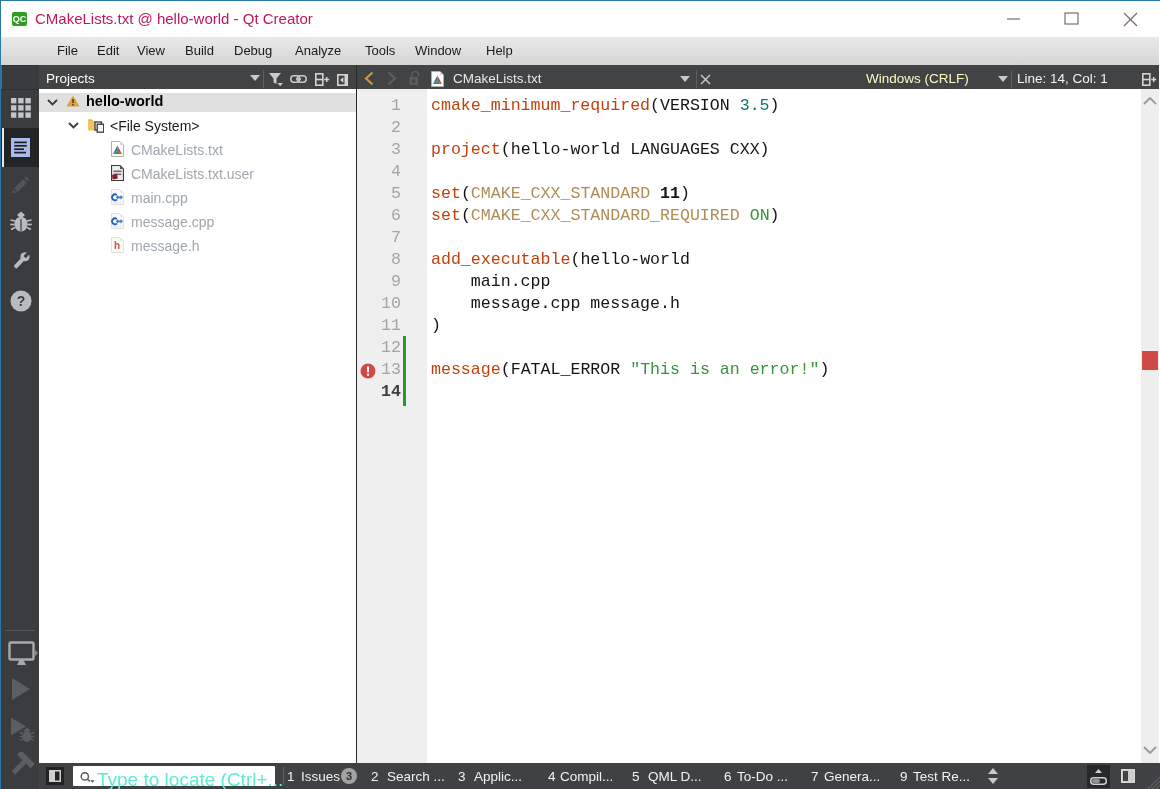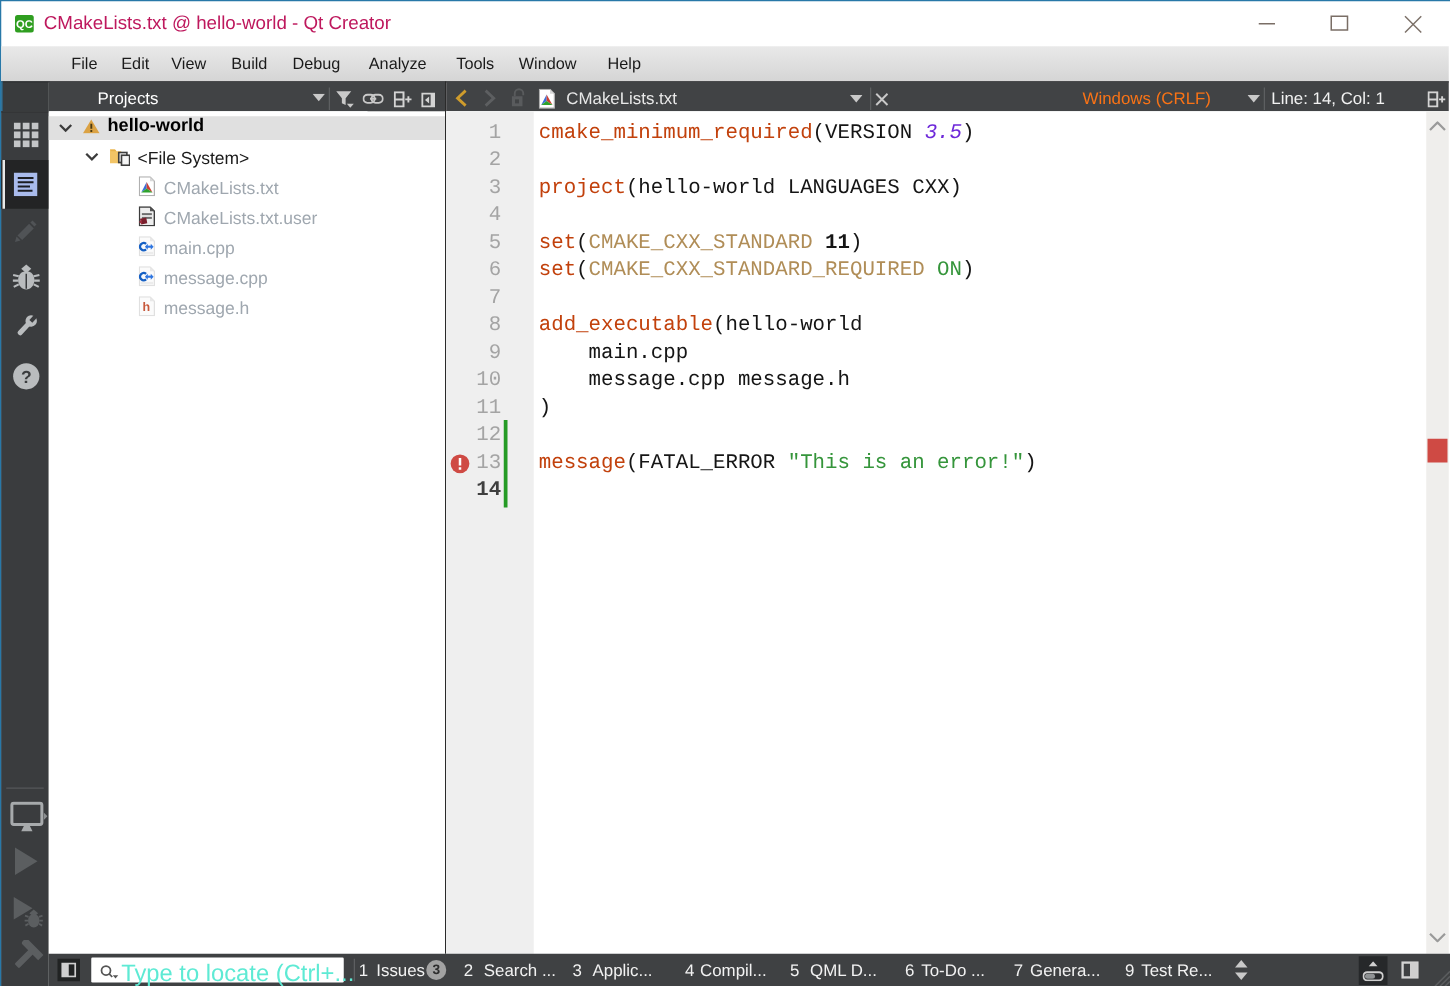--- a/index.html
+++ b/index.html
@@ -13,42 +13,42 @@
 #titlebar { left:1px; top:1px; width:1158px; height:36px; background:#ffffff; }
 #qcicon { left:12px; top:12px; width:15px; height:14px; background:#2f9e20; border-radius:2px; color:#fff; font-size:9px; font-weight:bold; text-align:center; line-height:14px; letter-spacing:0px; }
 #title { left:35px; top:10px; font-size:15px; color:#be185d; }
 #menubar { left:1px; top:37px; width:1158px; height:28px; background:linear-gradient(#e9e9e9,#d5d5d5); border-bottom:0; }
 #headtop { left:1px; top:65px; width:1158px; height:1px; background:#2f3133; }
 #cornersep { left:39px; top:65px; width:1px; height:24px; background:#2c2e30; }
 .menu { position:absolute; top:6px; font-size:13px; color:#1a1a1a;margin-left:44px; }
 
 #corner { left:1px; top:65px; width:38px; height:24px; background:#393b3d; }
 #pheader { left:39px; top:65px; width:317px; height:24px; background:#414345; }
-#pheader .lbl { position:absolute; left:7px; top:6px; color:#ffffff; font-size:13.5px;margin-left:32px; }
+#pheader .lbl { position:absolute; left:7px; top:6px; color:#ffffff; font-size:13.5px; }
 #etoolbar { left:357px; top:65px; width:802px; height:24px; background:#414345; }
 #vdivider { left:356px; top:65px; width:1px; height:698px; background:#2a2a2a; }
 .vsep { position:absolute; top:5px; width:1px; height:18px; background:#5d5f61; }
 
 #sidebar { left:1px; top:89px; width:38px; height:700px; border-top:1px solid #2e2f30; background:#3a3c3e; }
 #sideblue { left:1px; top:65px; width:1px; height:724px; background:#2878a8; }
 #seltile { left:0px; top:38px; width:38px; height:39px; background:#232425; }
 
 #ppanel { left:39px; top:89px; width:255px; height:674px; background:#ffffff; }
 #prow0 { left:0; top:4px; width:317px; height:19px; background:#e0e0e0; }
 .trow { position:absolute; font-size:14px; white-space:pre; }
 .graytxt { color:#9fa7af; }
 
 #editor { left:357px; top:89px; width:802px; height:674px; background:#ffffff; }
 #gutter { left:0; top:0; width:70px; height:674px; background:#efefef; }
 #lnums { left:0; top:6px; width:44px; text-align:right; font-family:"Liberation Mono", monospace; font-size:16.6px; line-height:22px; color:#a4a4a4; white-space:pre; }
 #greenbar { left:46px; top:247px; width:3px; height:70px; background:#259b25; }
 #code { left:74px; top:6px; font-family:"Liberation Mono", monospace; font-size:16.6px; line-height:22px; color:#151515; white-space:pre; }
 .fn { color:#c2410c;text-align:center; }
 .var { color:#b08d57; }
-.num { color:#6d28d9;font-style:italic; }
+.num { color:#0f766e; }
 .grn { color:#35953b; }
 #scrolltrack { left:784px; top:0; width:18px; height:674px; background:#efeeec; }
 #redmark { left:785px; top:262px; width:16px; height:19px; background:#cf4a44; }
 
 #bottombar { left:39px; top:763px; width:1121px; height:26px; background:#3f4143; }
 .bitem { position:absolute; top:6px; font-size:13.5px; color:#f2f2f2; white-space:pre; }
 #locator { left:34px; top:3px; width:202px; height:20px; background:#ffffff; border-radius:1px; }
 #loctext { left:58px; top:6px; font-size:19px; color:#5eead4; }
 #badge { left:302px; top:5px; width:16px; height:16px; background:#a2a2a2; border-radius:8px; color:#2d2d2d; font-size:11px; font-weight:bold; text-align:center; line-height:16px; }
 </style>
@@ -135,21 +135,21 @@
   </svg>
   <span class="abs" style="left:96px;top:6px;font-size:13.5px;color:#e8e8e8">CMakeLists.txt</span>
   <svg class="abs" style="left:323px;top:11px" width="10" height="7" viewBox="0 0 10 7">
       <polygon points="0,0 10,0 5,6" fill="#c9c9c9"></polygon>
     </svg>
   <span class="vsep" style="left:339px"></span>
   <svg class="abs" style="left:343px;top:9px" width="11" height="11" viewBox="0 0 11 11">
     <line x1="1" y1="1" x2="10" y2="10" stroke="#c9c9c9" stroke-width="1.5"></line>
     <line x1="10" y1="1" x2="1" y2="10" stroke="#c9c9c9" stroke-width="1.5"></line>
   </svg>
-  <span class="abs" style="left:509px;top:6px;font-size:13.5px;color:#f97316">Windows (CRLF)</span>
+  <span class="abs" style="left:509px;top:6px;font-size:13.5px;color:#fef9c3">Windows (CRLF)</span>
   <svg class="abs" style="left:641px;top:11px" width="10" height="7" viewBox="0 0 10 7">
       <polygon points="0,0 10,0 5,6" fill="#c9c9c9"></polygon>
     </svg>
   <span class="vsep" style="left:654px"></span>
   <span class="abs" style="left:660px;top:6px;font-size:13.5px;color:#f2f2f2">Line: 14, Col: 1</span>
 
   <svg class="abs" style="left:785px;top:8px" width="15" height="13" viewBox="0 0 15 13">
     <rect x="0.8" y="0.8" width="7" height="11.4" fill="none" stroke="#d4d4d4" stroke-width="1.6"></rect>
     <line x1="1" y1="6.5" x2="8" y2="6.5" stroke="#d4d4d4" stroke-width="1.6"></line>
     <line x1="11.7" y1="4" x2="11.7" y2="9" stroke="#d4d4d4" stroke-width="1.5"></line>

